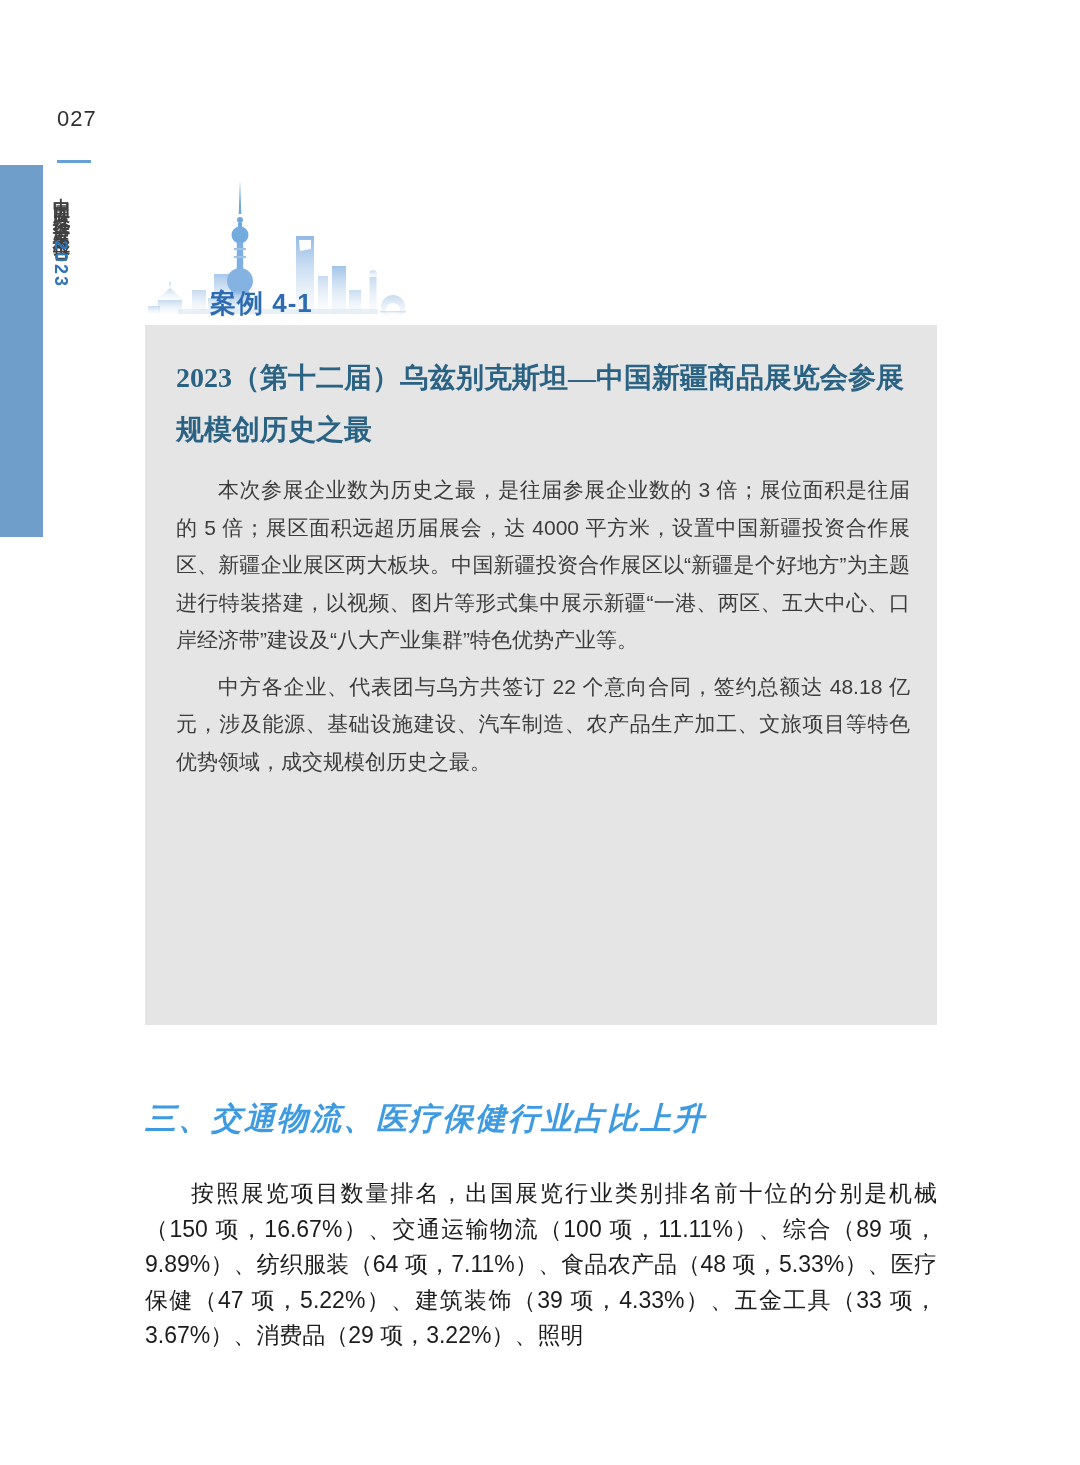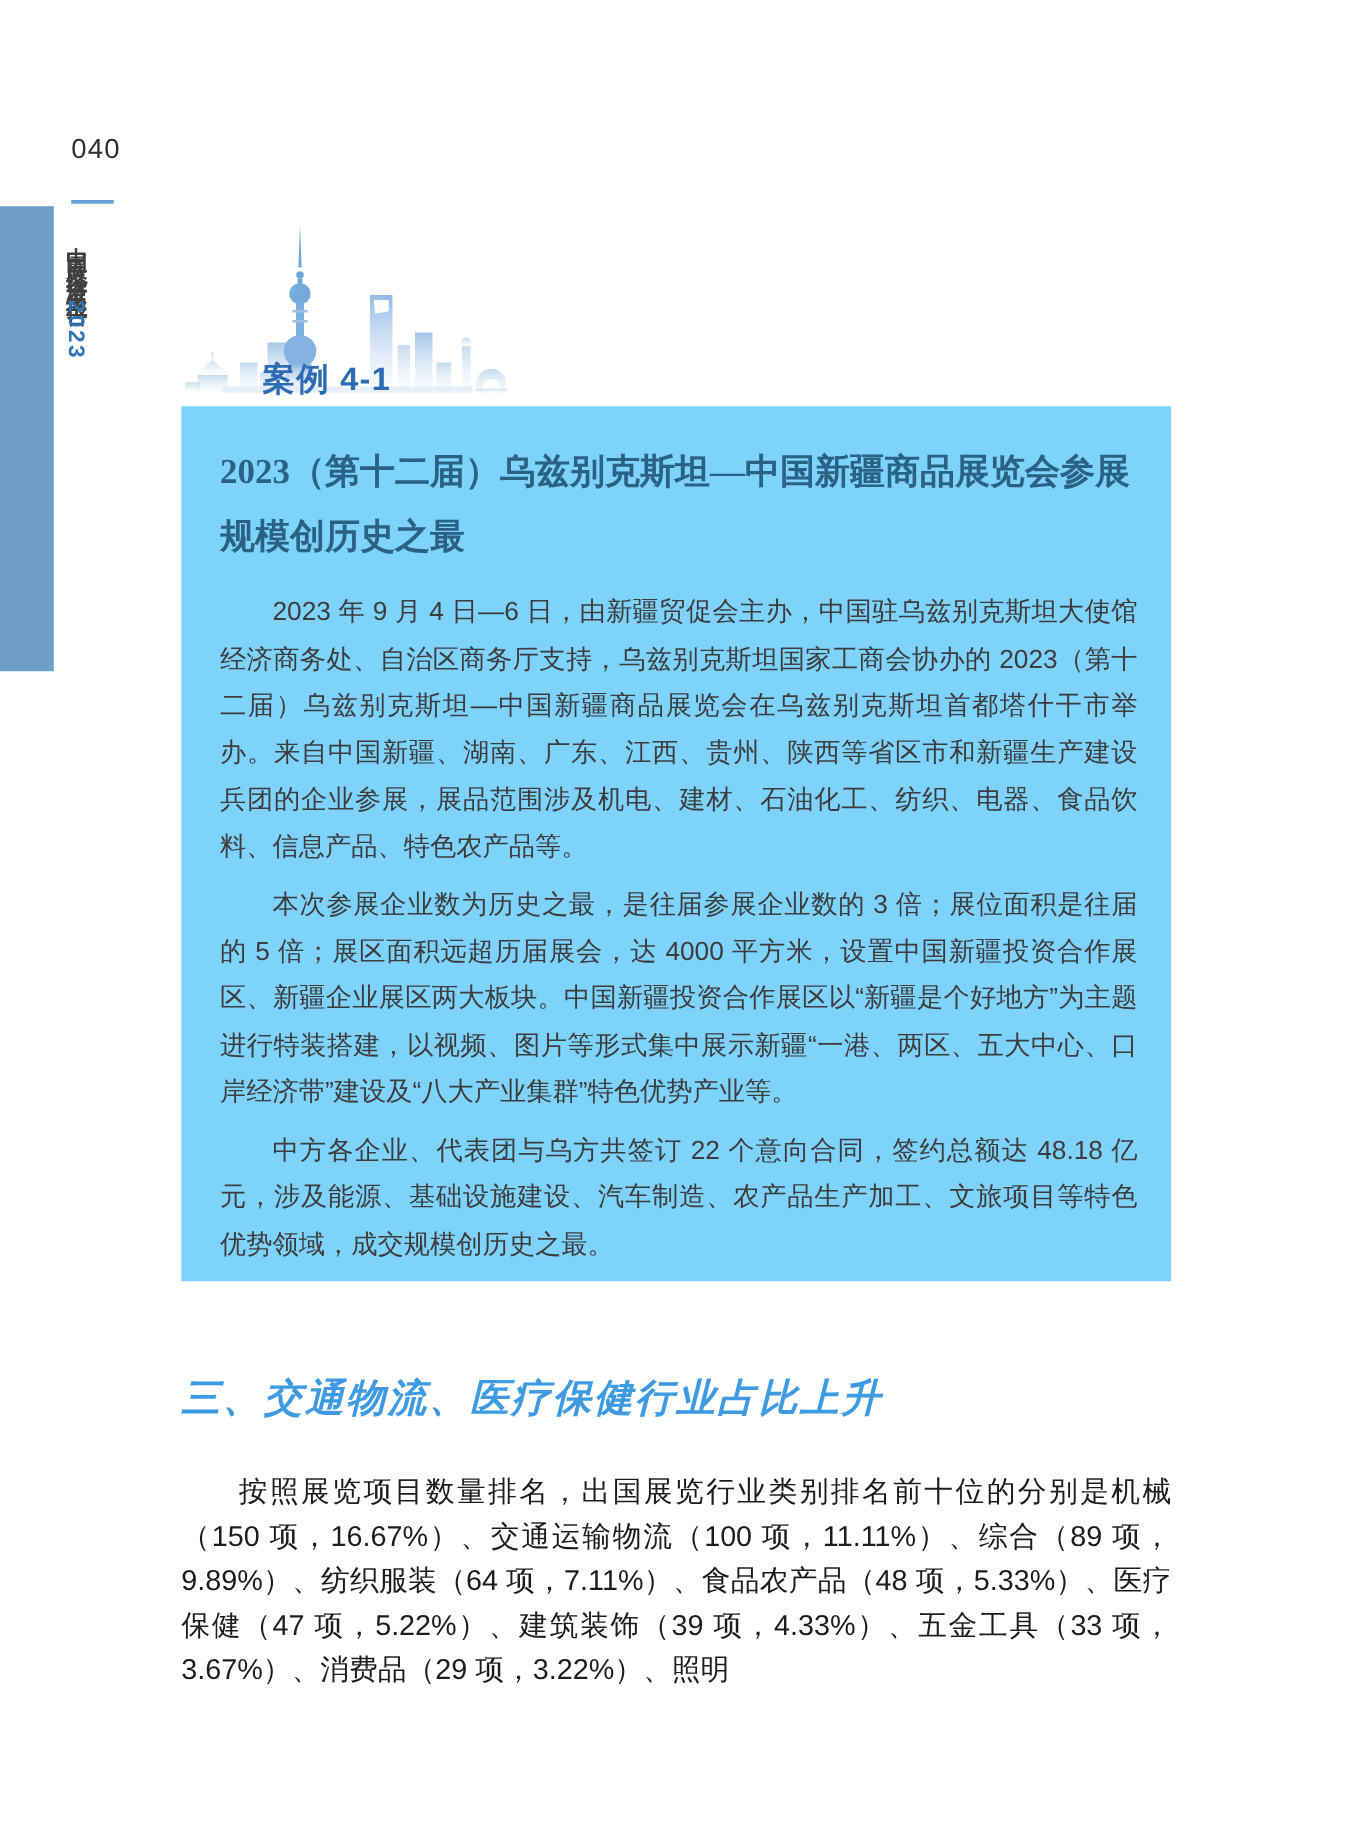--- a/index.html
+++ b/index.html
@@ -36,21 +36,21 @@
   .skyline { position:absolute; left:148px; top:178px; }
   .case-label {
     position:absolute; left:210px; top:286px;
     font-size:26px; font-weight:700; color:#2d6cb3; letter-spacing:1px;
     z-index:2;
   }
   
   .case-box {
     position:absolute; left:145px; top:325px;
     width:792px; height:700px; overflow:hidden;
-    background:#7dd3fc;
+    background:#e5e5e5;
     padding:27px 27px 0 31px;
   }
   .case-title {
     font-family:"Liberation Serif", serif;
     font-size:28px; font-weight:700; line-height:52px;
     color:#2a6284; margin-bottom:15px;
   }
   .case-para {
     font-size:21px; line-height:37.5px; color:#3c3c3c;
     text-align:justify; text-indent:2em;
@@ -68,21 +68,21 @@
     font-family:Liberation Sans, sans-serif;
     font-size:23px; line-height:35.5px; color:#1c1c1c;
     text-align:justify; text-indent:2em;
   }
 </style>
 </head>
 <body>
 
 <div class="page">
 
-  <div class="page-number">040</div>
+  <div class="page-number">027</div>
   <div class="page-rule"></div>
 
   <div class="side-band"></div>
   <div class="side-title">
     <span>中国展览经济发展报告</span><span class="side-year">2023</span>
   </div>
 
   <div class="skyline">
     <svg width="258" height="142" viewBox="0 0 258 142" xmlns="http://www.w3.org/2000/svg">
       <defs>
@@ -133,21 +133,20 @@
       <rect x="232" y="133" width="26" height="3" fill="url(#gB)"></rect>
 
       <rect x="30" y="131" width="200" height="5" fill="#d5e4f3" opacity="0.55"></rect>
     </svg>
   </div>
 
   <div class="case-label">案例 4-1</div>
 
   <div class="case-box">
     <div class="case-title">2023（第十二届）乌兹别克斯坦—中国新疆商品展览会参展规模创历史之最</div>
-    <p class="case-para">2023 年 9 月 4 日—6 日，由新疆贸促会主办，中国驻乌兹别克斯坦大使馆经济商务处、自治区商务厅支持，乌兹别克斯坦国家工商会协办的 2023（第十二届）乌兹别克斯坦—中国新疆商品展览会在乌兹别克斯坦首都塔什干市举办。来自中国新疆、湖南、广东、江西、贵州、陕西等省区市和新疆生产建设兵团的企业参展，展品范围涉及机电、建材、石油化工、纺织、电器、食品饮料、信息产品、特色农产品等。</p>
     <p class="case-para">本次参展企业数为历史之最，是往届参展企业数的 3 倍；展位面积是往届的 5 倍；展区面积远超历届展会，达 4000 平方米，设置中国新疆投资合作展区、新疆企业展区两大板块。中国新疆投资合作展区以“新疆是个好地方”为主题进行特装搭建，以视频、图片等形式集中展示新疆“一港、两区、五大中心、口岸经济带”建设及“八大产业集群”特色优势产业等。</p>
     <p class="case-para">中方各企业、代表团与乌方共签订 22 个意向合同，签约总额达 48.18 亿元，涉及能源、基础设施建设、汽车制造、农产品生产加工、文旅项目等特色优势领域，成交规模创历史之最。</p>
   </div>
 
   <div class="section-heading">三、交通物流、医疗保健行业占比上升</div>
   <p class="section-body">按照展览项目数量排名，出国展览行业类别排名前十位的分别是机械（150 项，16.67%）、交通运输物流（100 项，11.11%）、综合（89 项，9.89%）、纺织服装（64 项，7.11%）、食品农产品（48 项，5.33%）、医疗保健（47 项，5.22%）、建筑装饰（39 项，4.33%）、五金工具（33 项，3.67%）、消费品（29 项，3.22%）、照明</p>
 
 </div>
 
 </body></html>

